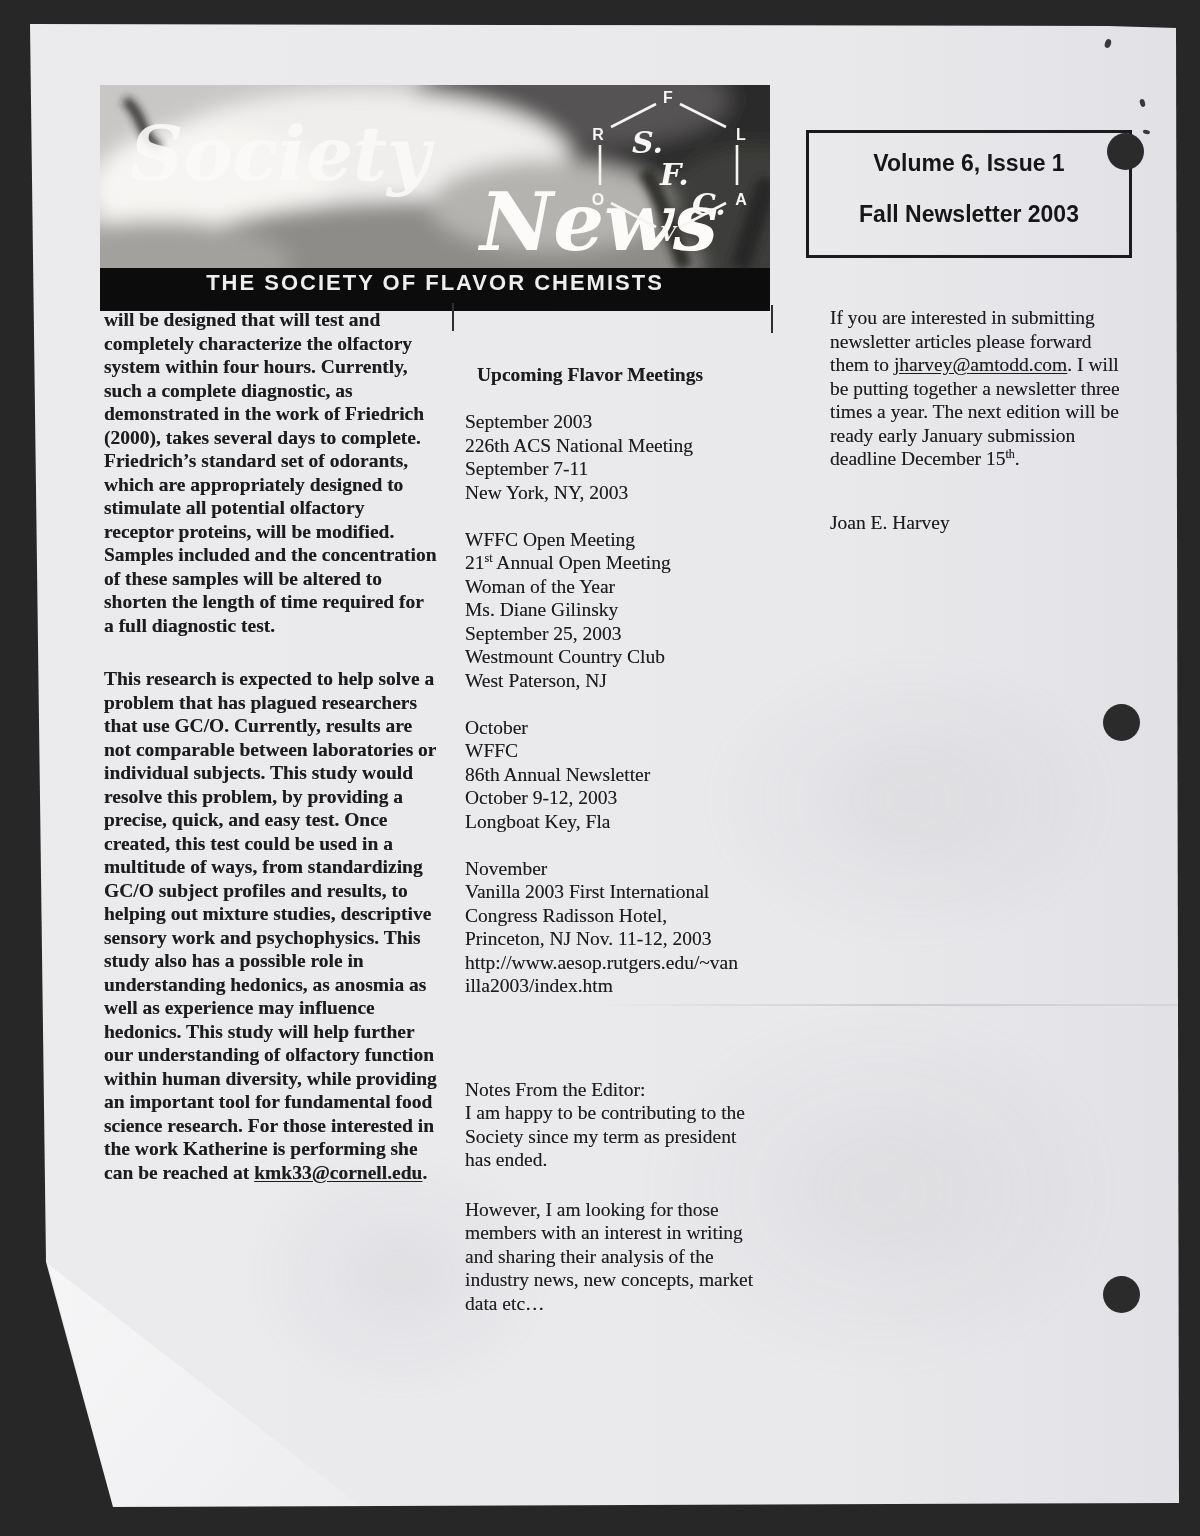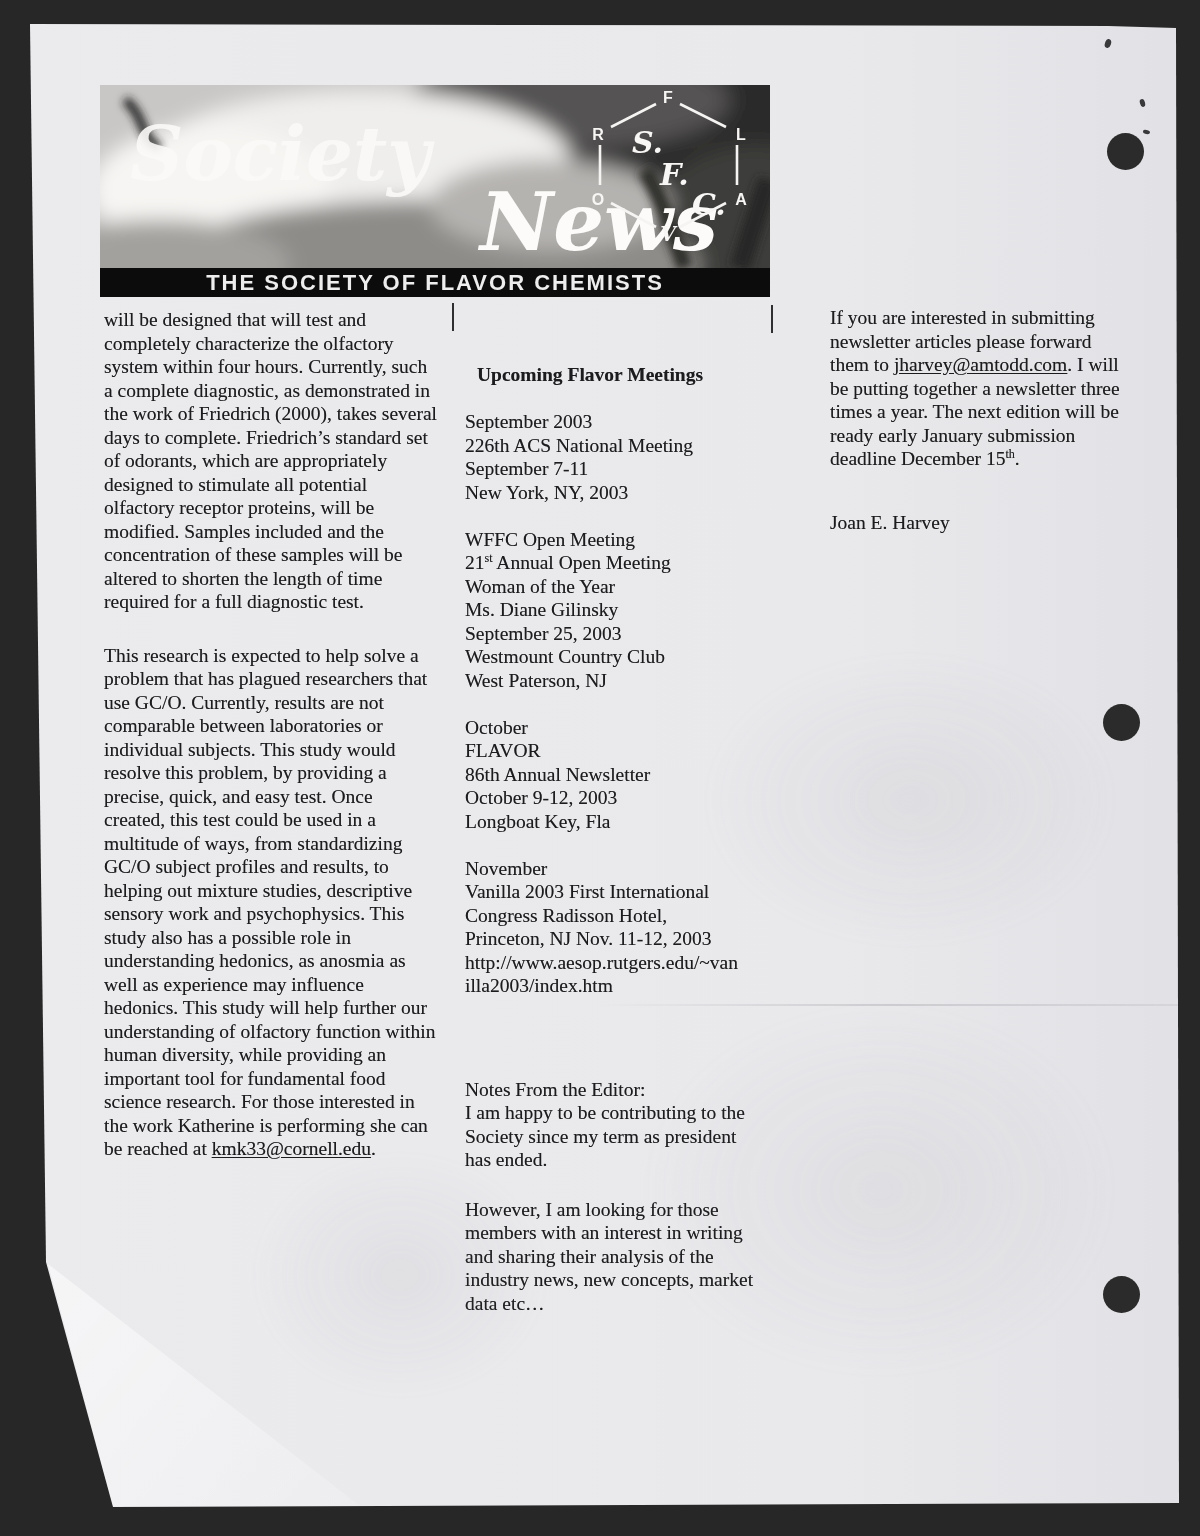--- a/index.html
+++ b/index.html
@@ -31,39 +31,39 @@
   }
   .hole{
     position:absolute;width:37px;height:37px;border-radius:50%;
     background:#2b2b2b;z-index:30;
   }
   .speck{position:absolute;background:#39383b;border-radius:45% 55% 50% 50%;z-index:31;}
   .col-tick{position:absolute;width:2px;background:#2f2f31;}
   
   .masthead-photo{position:absolute;left:100px;top:85px;width:670px;height:183px;}
   .banner{
-    position:absolute;left:100px;top:268px;width:670px;height:29px;
+    position:absolute;left:100px;top:268px;width:670px;height:43px;
     background:#0c0c0d;color:#ededee;text-align:center;line-height:30px;
     font-family:"Liberation Sans","DejaVu Sans",sans-serif;
     font-weight:bold;font-size:22px;letter-spacing:2px;
   }
   .issue-box{
     position:absolute;left:806px;top:130px;width:320px;height:122px;
     border:3px solid #1b1b1d;text-align:center;
     font-family:"Liberation Sans","DejaVu Sans",sans-serif;
     font-weight:bold;font-size:23px;color:#161618;
   }
   .issue-box .line1{margin-top:17px;}
   .issue-box .line2{margin-top:24px;}
   
   .col{
     position:absolute;color:#1c1c1e;font-size:19.5px;line-height:23.5px;
     text-shadow:0 0 .6px rgba(20,20,20,.45);
   }
-  .col-left{left:104px;top:308px;width:334px;}
+  .col-left{left:104px;top:308px;width:334px;font-weight:bold;}
   .col-mid{left:465px;top:351px;width:296px;}
   .col-right{left:830px;top:306px;width:300px;}
   .col p{margin:0;}
   .col p + p{margin-top:30px;}
   .col-right p + p{margin-top:26px;}
   .mid-heading{font-weight:bold;margin:12px;}
   .meeting-block{margin-top:23.5px;}
   .meeting-block .line{white-space:nowrap;}
   .editor-notes{margin-top:80px;}
   .editor-notes p + p{margin-top:26px;}
@@ -123,20 +123,24 @@
     </g>
     <g font-family="DejaVu Serif, serif" font-style="italic" font-weight="bold" fill="#f8f7f5">
       <text x="532" y="68" font-size="30">S.</text>
       <text x="560" y="100" font-size="30">F.</text>
       <text x="592" y="130" font-size="30">C.</text>
     </g>
   </svg>
 
   <div class="banner">THE SOCIETY OF FLAVOR CHEMISTS</div>
 
+  <div class="issue-box">
+    <div class="line1">Volume 6, Issue 1</div>
+    <div class="line2">Fall Newsletter 2003</div>
+  </div>
 
   <div class="col-tick" style="left:452px;top:303px;height:28px;"></div>
   <div class="col-tick" style="left:771px;top:305px;height:28px;"></div>
 
   <div class="col col-left" id="col-left">
       <p><span>will be designed that will test and completely characterize the olfactory system within four hours. Currently, such a complete diagnostic, as demonstrated in the work of Friedrich (2000), takes several days to complete. Friedrich’s standard set of odorants, which are appropriately designed to stimulate all potential olfactory receptor proteins, will be modified.  Samples included and the concentration of these samples will be altered to shorten the length of time required for a full diagnostic test.</span></p>
       <p><span>This research is expected to help solve a problem that has plagued researchers that use GC/O.  Currently, results are not comparable between laboratories or individual subjects.  This study would resolve this problem, by providing a precise, quick, and easy test.  Once created, this test could be used in a multitude of ways, from standardizing GC/O subject profiles and results, to helping out mixture studies, descriptive sensory work and psychophysics.  This study also has a possible role in understanding hedonics, as anosmia as well as experience may influence hedonics.  This study will help further our understanding of olfactory function within human diversity, while providing an important tool for fundamental food science research. For those interested in the work Katherine is performing she can be reached at </span><span class="doc-link">kmk33@cornell.edu</span><span>.</span></p>
     </div>
 
   <div class="col col-mid">
@@ -152,21 +156,21 @@
           <div class="line"><span>WFFC Open Meeting</span></div>
           <div class="line"><span>21</span><sup>st</sup><span> Annual Open Meeting</span></div>
           <div class="line"><span>Woman of the Year</span></div>
           <div class="line"><span>Ms. Diane Gilinsky</span></div>
           <div class="line"><span>September 25, 2003</span></div>
           <div class="line"><span>Westmount Country Club</span></div>
           <div class="line"><span>West Paterson, NJ</span></div>
         </div>
         <div class="meeting-block">
           <div class="line"><span>October</span></div>
-          <div class="line"><span>FLAVOR</span></div>
+          <div class="line"><span>WFFC</span></div>
           <div class="line"><span>86th Annual Newsletter</span></div>
           <div class="line"><span>October 9-12, 2003</span></div>
           <div class="line"><span>Longboat Key, Fla</span></div>
         </div>
         <div class="meeting-block">
           <div class="line"><span>November</span></div>
           <div class="line"><span>Vanilla 2003 First International</span></div>
           <div class="line"><span>Congress Radisson Hotel,</span></div>
           <div class="line"><span>Princeton, NJ Nov. 11-12, 2003</span></div>
           <div class="line"><span>http://www.aesop.rutgers.edu/~van</span></div>

